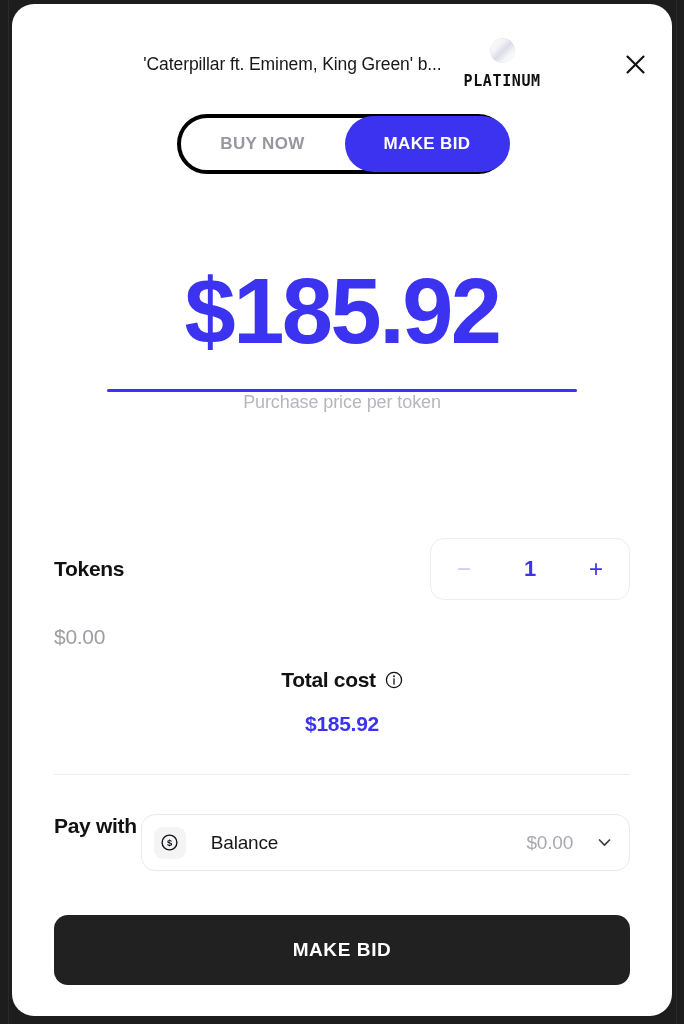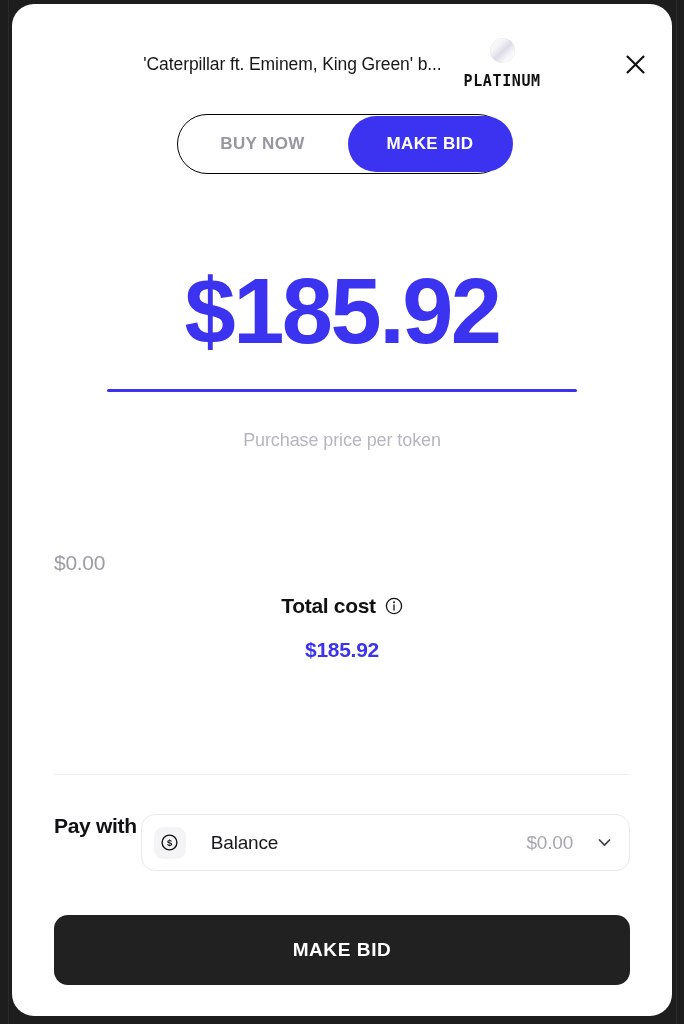--- a/index.html
+++ b/index.html
@@ -106,21 +106,21 @@
     position: absolute;
     top: 110px;
     left: 0; right: 0;
     display: flex;
     justify-content: center;
   }
   .mode-toggle {
     position: relative;
     display: flex;
     align-items: center;
-    border: 1px solid #000000;
+    border: 4px solid #000000;
     border-radius: 32px;
     background: #fff;
     height: 60px;
     padding: 0 2px 0 0;
     width: 331px;
   }
   .mode-btn {
     border: none;
     background: none;
     cursor: pointer;
@@ -160,21 +160,20 @@
     font-family: "Liberation Sans", sans-serif;
   }
   .price-underline {
     width: 470px;
     height: 3px;
     background: #3b33f0;
     margin: 28px auto 0;
     border-radius: 2px;
   }
   .price-caption {
-    margin-top: 38px;
     font-size: 18px;
     color: #b6b6be;
     letter-spacing: -0.1px;
   }
 
   
   .summary {
     position: absolute;
     left: 42px;
     right: 42px;
@@ -348,20 +347,28 @@
   </div>
 
   <div class="price-block">
     <div class="price-value">$185.92</div>
     <div class="price-underline"></div>
     <div class="price-caption">Purchase price per token</div>
   </div>
 
   <div class="summary">
 
+    <div class="row row-tokens">
+      <div class="row-label">Tokens</div>
+      <div class="stepper">
+        <button class="step-btn minus">−</button>
+        <span class="step-value">1</span>
+        <button class="step-btn plus">+</button>
+      </div>
+    </div>
 
     <div class="row row-fees">
       <div class="row-value muted">$0.00</div>
     </div>
 
     <div class="row row-total">
       <div class="row-label">
         <span>Total cost</span>
         <svg width="18" height="18" viewBox="0 0 18 18">
           <circle cx="9" cy="9" r="7.6" fill="none" stroke="#111113" stroke-width="1.3"></circle>

